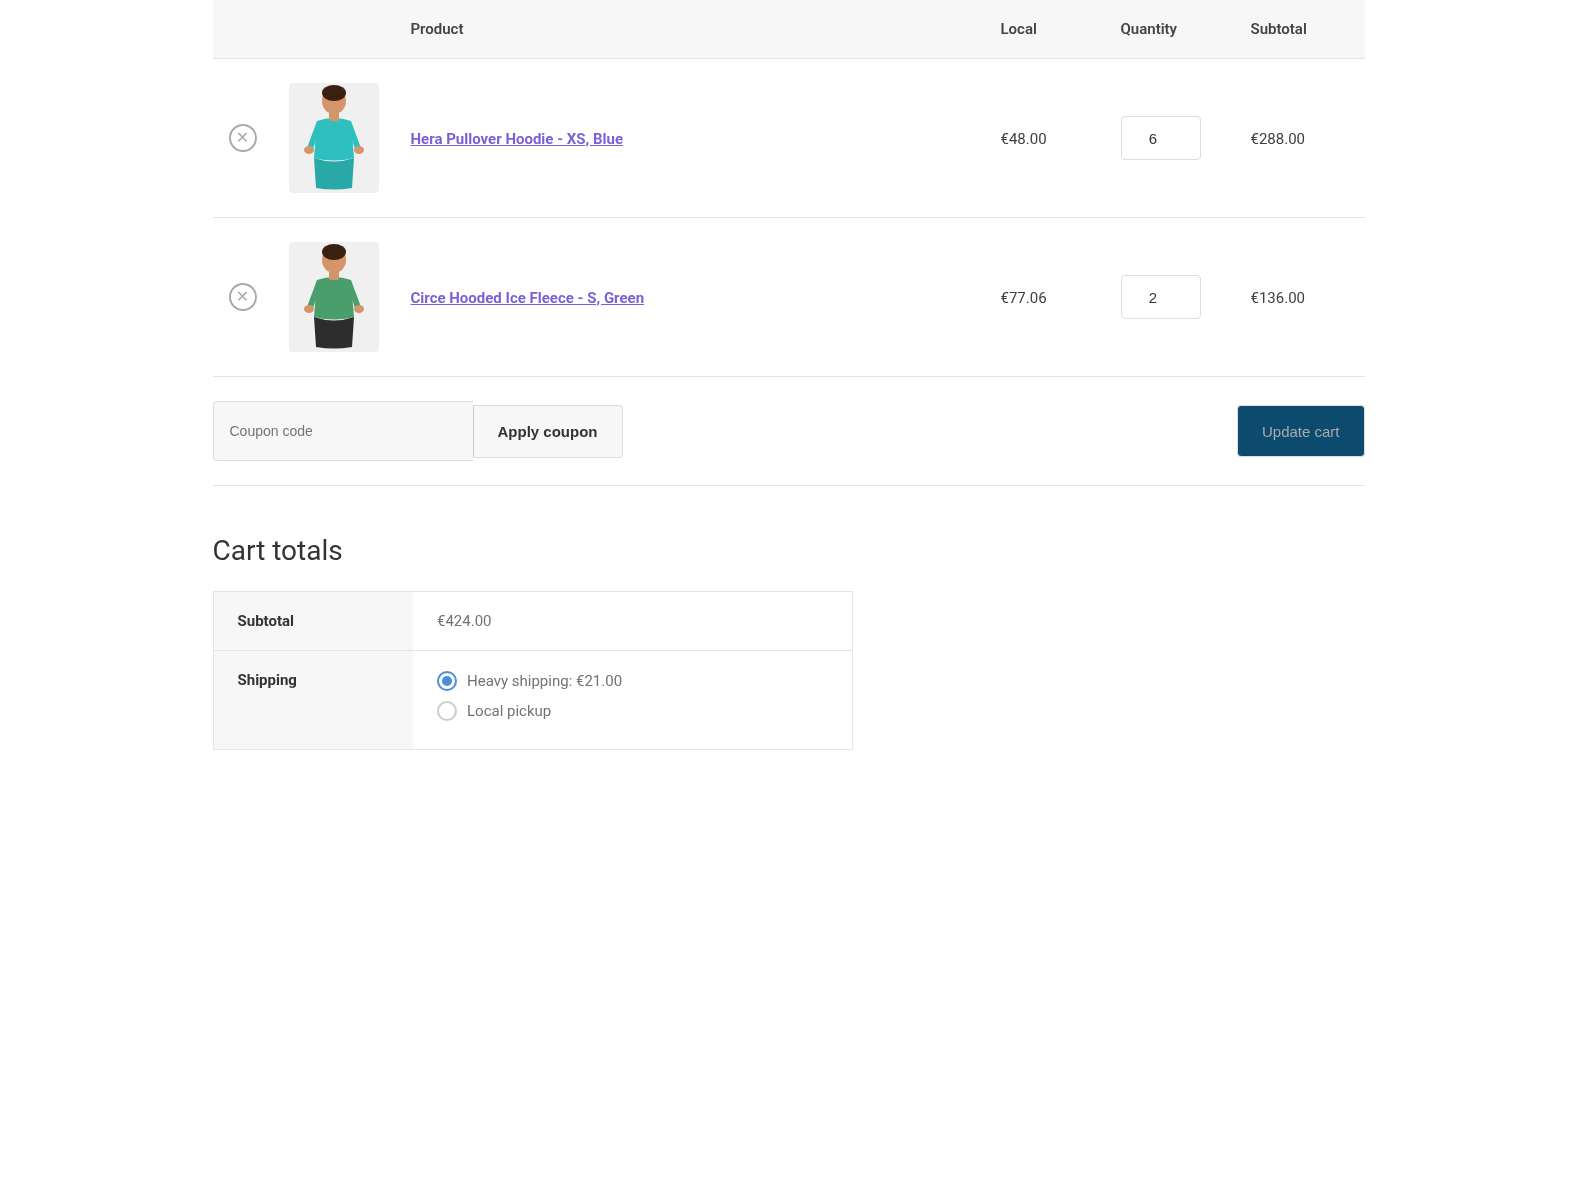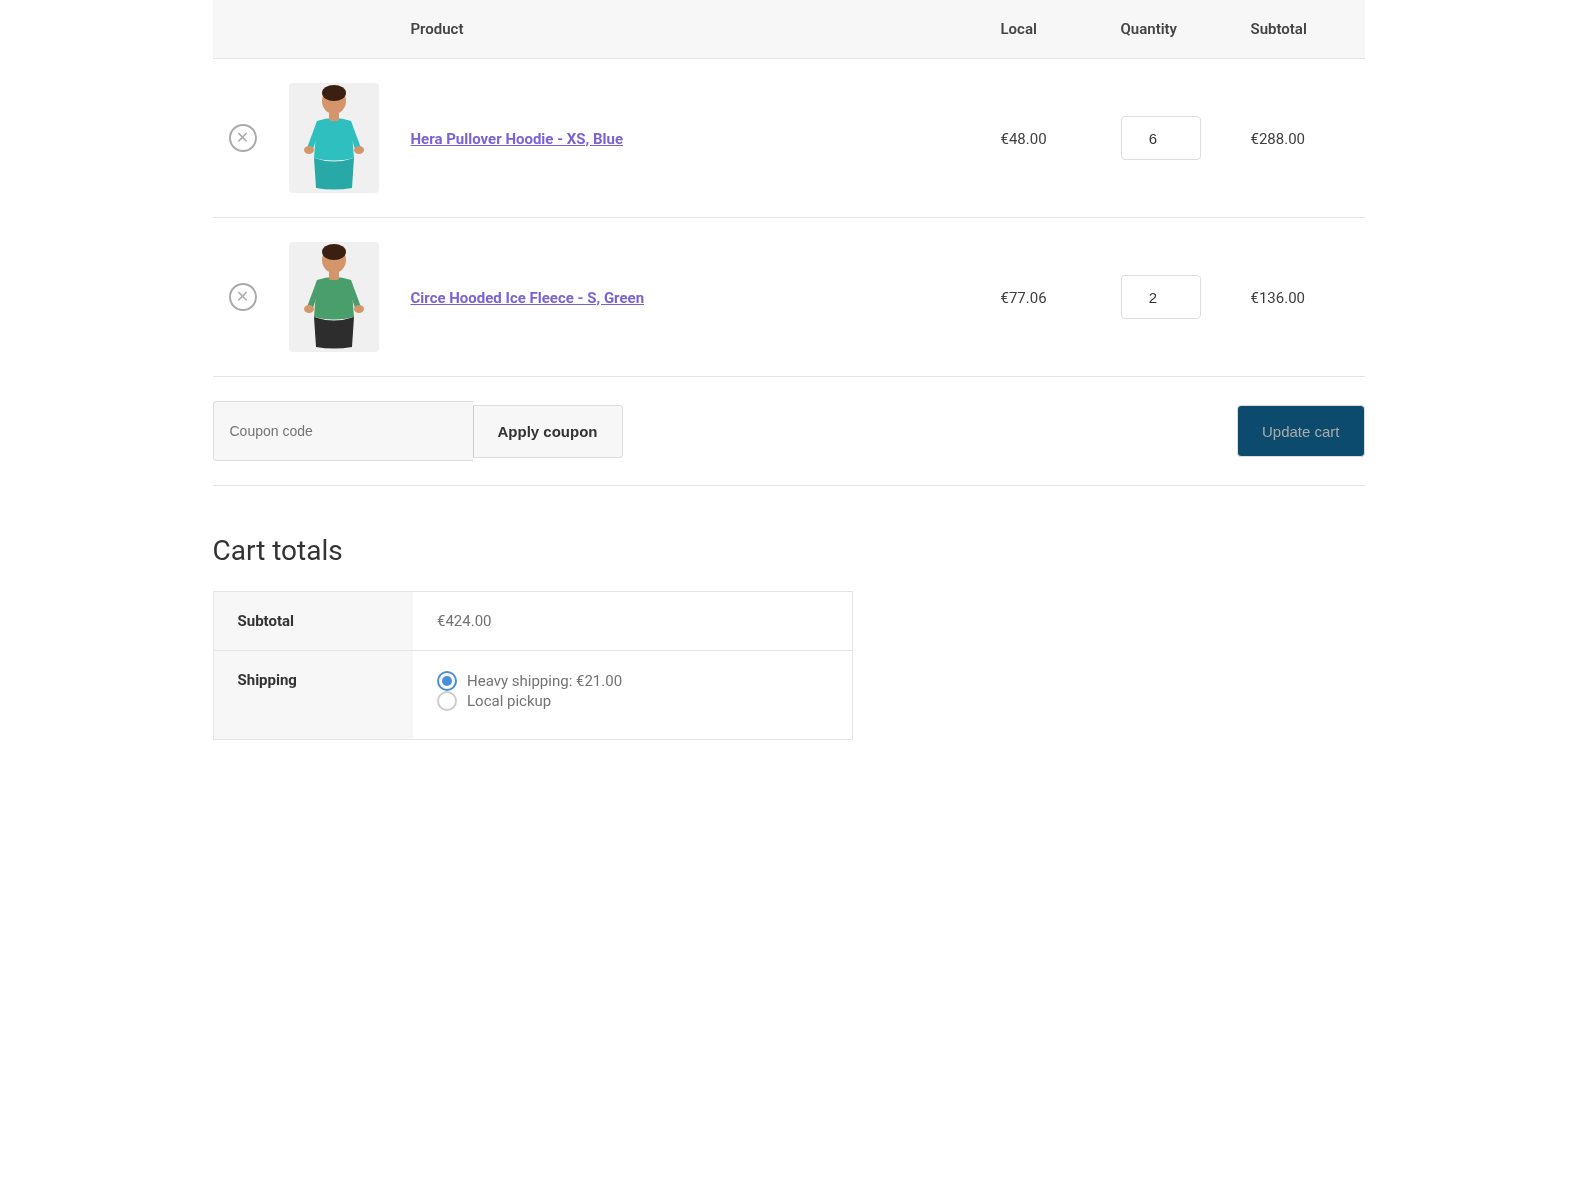--- a/index.html
+++ b/index.html
@@ -192,20 +192,21 @@
 
     .totals-value {
       font-size: 15px;
       color: #737373;
     }
 
     .shipping-option {
       display: flex;
       align-items: center;
       gap: 10px;
+      margin-bottom: 10px;
       font-size: 15px;
     }
 
     .shipping-option:last-child { margin-bottom: 8px; }
 
     .radio-btn {
       width: 20px;
       height: 20px;
       border-radius: 50%;
       border: 2px solid #ccc;

